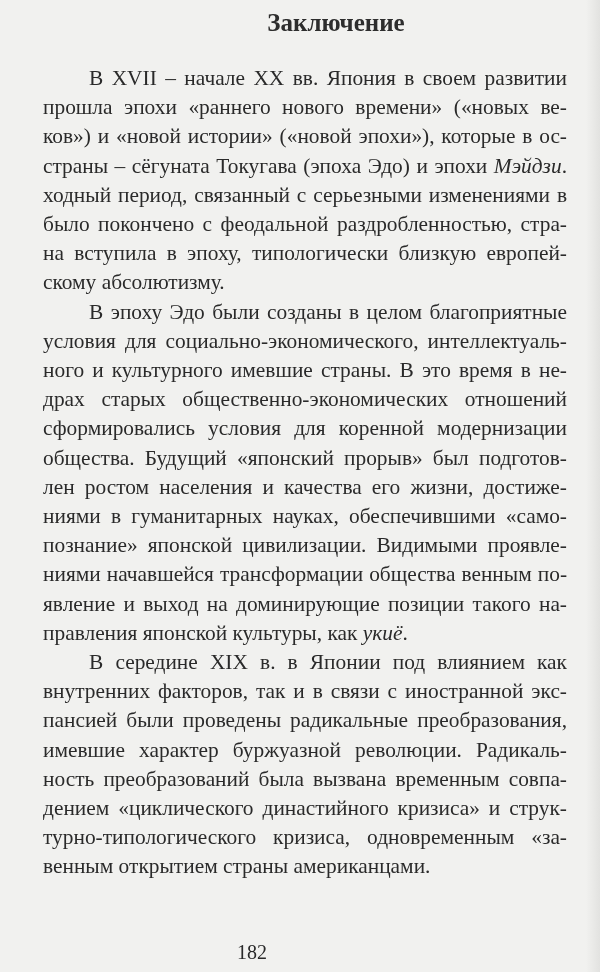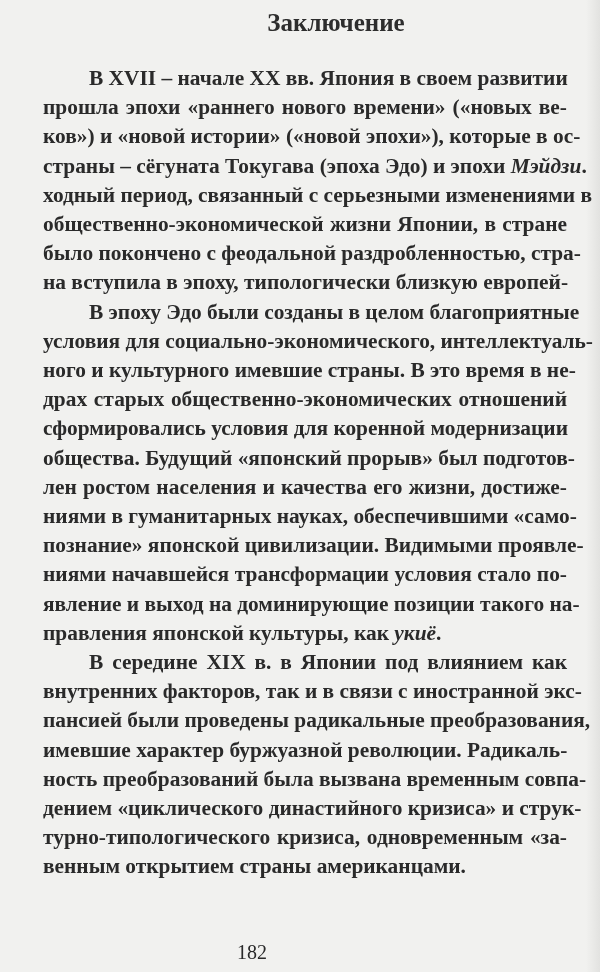--- a/index.html
+++ b/index.html
@@ -18,21 +18,21 @@
       position: absolute; top: 6px; left: 0; width: 600px;
       text-align: center; font-weight: bold; font-size: 25px; line-height: 34px;
       color: #2d2d2d;
       padding-left: 36px;
     }
     .body-text {
       position: absolute; top: 64px; left: 43px; width: 524px;
       font-size: 21.4px; line-height: 29.2px;
       text-align: justify;
     }
-    .line { display: block; white-space: nowrap; text-align-last: justify; text-align: justify; font-weight: bold; }
+    .line { display: block; white-space: nowrap; text-align-last: justify; text-align: justify; }
     .line.last { text-align-last: left; }
     .indent { padding-left: 46px; }
     .page-num {
       position: absolute; top: 938px; left: 0; width: 504px; text-align: center;
       font-size: 20px; line-height: 28px;
     }
     i { font-style: italic; }
   </style>
 </head>
 <body>
@@ -45,36 +45,36 @@
 
   <div>
     <span class="line indent">В XVII – начале XX вв. Япония в своем развитии</span>
     <span class="line">прошла эпохи «раннего нового времени» («новых ве-</span>
     <span class="line">ков») и «новой истории» («новой эпохи»), которые в ос-</span>
     <span class="line"><span>страны – сёгуната Токугава (эпоха Эдо) и эпохи </span><i>Мэйдзи</i><span>.</span></span>
   </div>
 
   <div>
     <span class="line">ходный период, связанный с серьезными изменениями в</span>
-    <span class="line">общественно-экономической жизни Японии, в стране</span>
     <span class="line">было покончено с феодальной раздробленностью, стра-</span>
     <span class="line">на вступила в эпоху, типологически близкую европей-</span>
+    <span class="line last">скому абсолютизму.</span>
   </div>
 
   <div>
     <span class="line indent">В эпоху Эдо были созданы в целом благоприятные</span>
     <span class="line">условия для социально-экономического, интеллектуаль-</span>
     <span class="line">ного и культурного имевшие страны. В это время в не-</span>
     <span class="line">драх старых общественно-экономических отношений</span>
     <span class="line">сформировались условия для коренной модернизации</span>
     <span class="line">общества. Будущий «японский прорыв» был подготов-</span>
     <span class="line">лен ростом населения и качества его жизни, достиже-</span>
     <span class="line">ниями в гуманитарных науках, обеспечившими «само-</span>
     <span class="line">познание» японской цивилизации. Видимыми проявле-</span>
-    <span class="line">ниями начавшейся трансформации условия стало по-</span>
+    <span class="line">ниями начавшейся трансформации общества венным по-</span>
     <span class="line">явление и выход на доминирующие позиции такого на-</span>
     <span class="line last"><span>правления японской культуры, как </span><i>укиё</i><span>.</span></span>
   </div>
 
   <div>
     <span class="line indent">В середине XIX в. в Японии под влиянием как</span>
     <span class="line">внутренних факторов, так и в связи с иностранной экс-</span>
     <span class="line">пансией были проведены радикальные преобразования,</span>
     <span class="line">имевшие характер буржуазной революции. Радикаль-</span>
     <span class="line">ность преобразований была вызвана временным совпа-</span>

